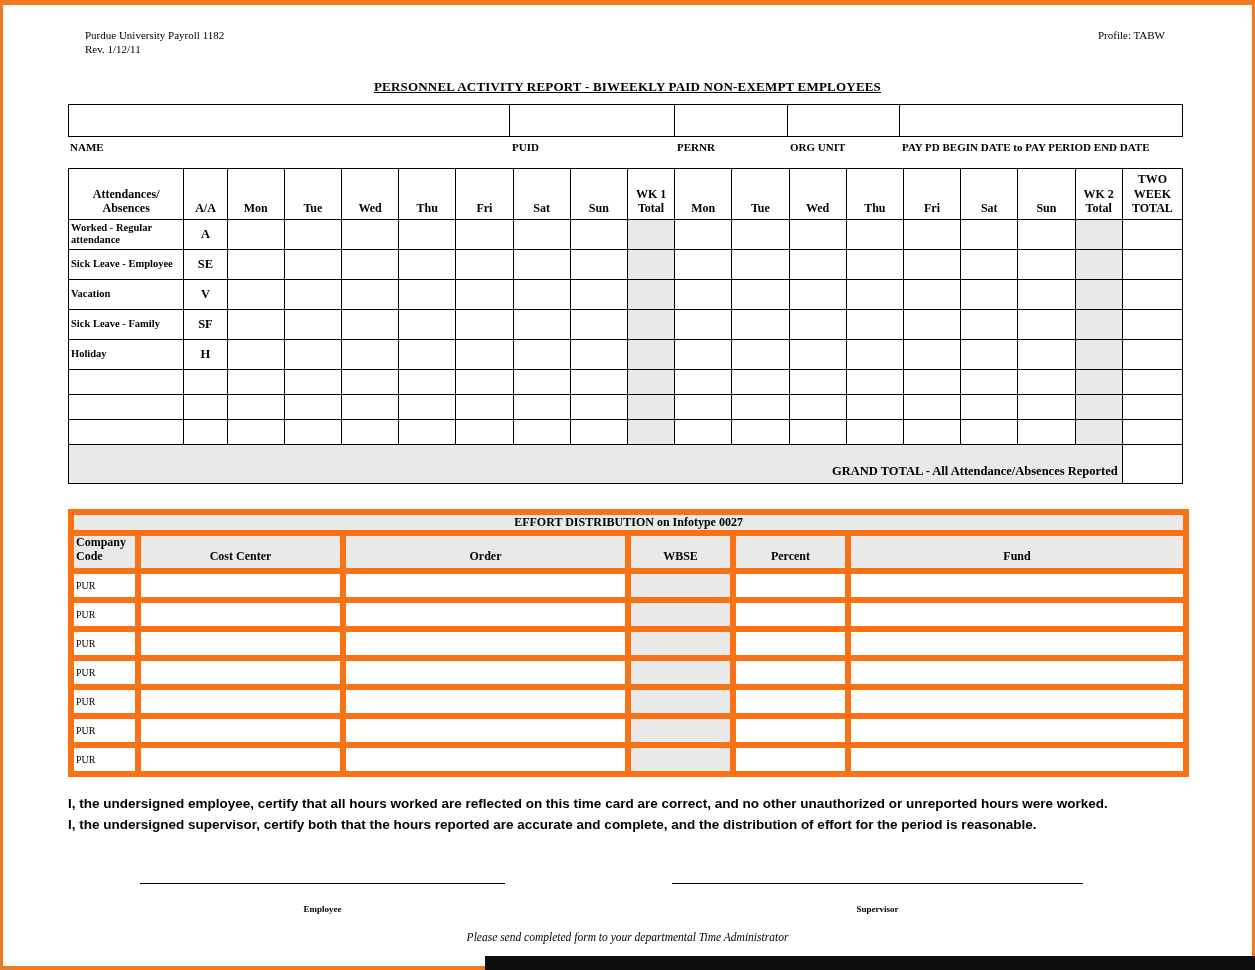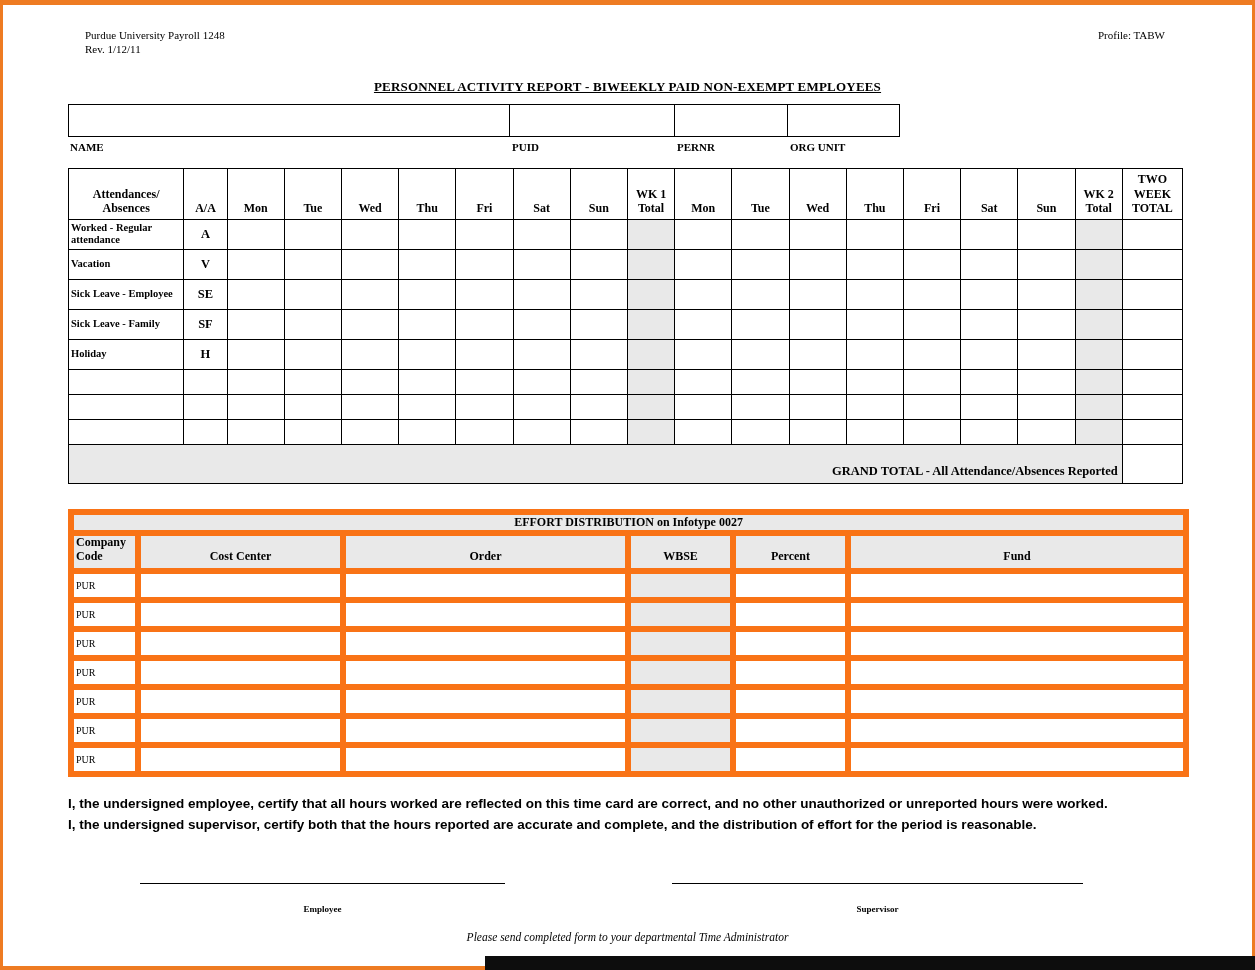--- a/index.html
+++ b/index.html
@@ -86,21 +86,21 @@
 
   .footer-note { text-align: center; font-style: italic; font-size: 11.5px; margin-top: 17px; }
 </style>
 </head>
 <body>
 
 <div class="content">
 
   <div class="top-meta">
     <div class="meta-left">
-      <div>Purdue University Payroll 1248</div>
+      <div>Purdue University Payroll 1182</div>
       <div>Rev. 1/12/11</div>
     </div>
     <div class="meta-right">Profile: TABW</div>
   </div>
 
   <div class="title">PERSONNEL ACTIVITY REPORT - BIWEEKLY PAID NON-EXEMPT EMPLOYEES</div>
 
   <div class="id-row" id="idRow">
       <div class="id-field">
         <div class="id-box"></div>
@@ -110,20 +110,24 @@
         <div class="id-box"></div>
         <div class="id-label">PUID</div>
       </div>
       <div class="id-field">
         <div class="id-box"></div>
         <div class="id-label">PERNR</div>
       </div>
       <div class="id-field">
         <div class="id-box"></div>
         <div class="id-label">ORG UNIT</div>
+      </div>
+      <div class="id-field">
+        <div class="id-box"></div>
+        <div class="id-label">PAY PD BEGIN DATE to PAY PERIOD END DATE</div>
       </div>
     </div>
 
   <table class="att-table" id="attTable">
     <colgroup>
       <col style="width:115px">
         <col style="width:43px">
       <col style="width:57px">
         <col style="width:57px">
         <col style="width:57px">
@@ -180,43 +184,43 @@
           <td></td>
           <td></td>
           <td></td>
           <td></td>
           <td></td>
           <td></td>
           <td class="c-total"></td>
           <td></td>
         </tr>
         <tr class="data-row">
+          <td class="c-label">Sick Leave - Employee</td>
+          <td class="c-code">SE</td>
+          <td></td>
+          <td></td>
+          <td></td>
+          <td></td>
+          <td></td>
+          <td></td>
+          <td></td>
+          <td class="c-total"></td>
+          <td></td>
+          <td></td>
+          <td></td>
+          <td></td>
+          <td></td>
+          <td></td>
+          <td></td>
+          <td class="c-total"></td>
+          <td></td>
+        </tr>
+        <tr class="data-row">
           <td class="c-label">Vacation</td>
           <td class="c-code">V</td>
-          <td></td>
-          <td></td>
-          <td></td>
-          <td></td>
-          <td></td>
-          <td></td>
-          <td></td>
-          <td class="c-total"></td>
-          <td></td>
-          <td></td>
-          <td></td>
-          <td></td>
-          <td></td>
-          <td></td>
-          <td></td>
-          <td class="c-total"></td>
-          <td></td>
-        </tr>
-        <tr class="data-row">
-          <td class="c-label">Sick Leave - Employee</td>
-          <td class="c-code">SE</td>
           <td></td>
           <td></td>
           <td></td>
           <td></td>
           <td></td>
           <td></td>
           <td></td>
           <td class="c-total"></td>
           <td></td>
           <td></td>

